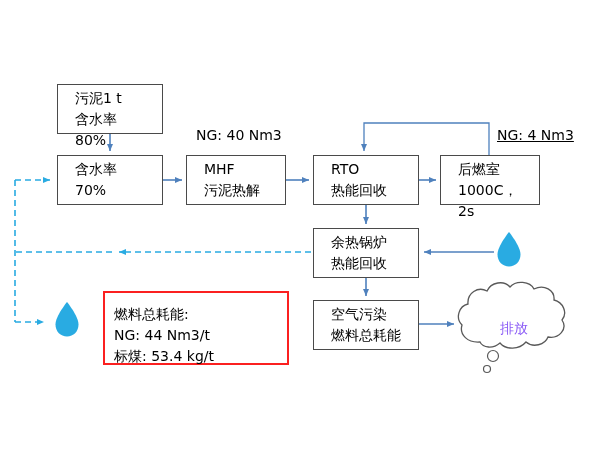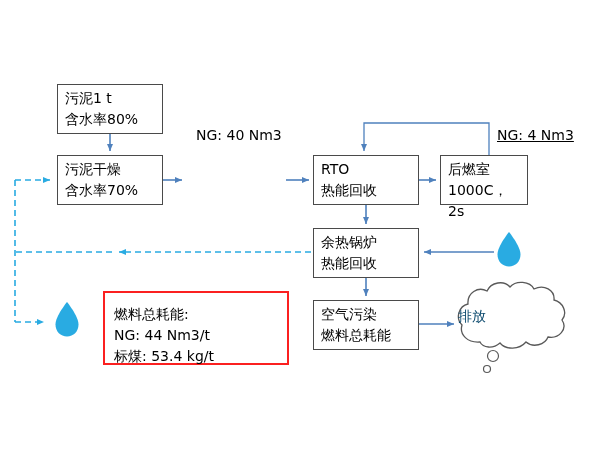--- a/index.html
+++ b/index.html
@@ -1,32 +1,32 @@
 <!DOCTYPE html>
 <html><head>
 <meta charset="utf-8">
 <style>
   * { margin:0; padding:0; box-sizing:border-box; }
   html,body { background:#ffffff; font-family:"DejaVu Sans", sans-serif; }
   .stage { position:relative; width:600px; height:450px; background:#ffffff; overflow:hidden; }
   .connectors { position:absolute; left:0; top:0; width:600px; height:450px; }
   .box {
     position:absolute; border:1px solid #4a4a4a; background:#ffffff;
-    color:#000; font-size:14px; line-height:21px; padding:3px 7px; z-index:2;
+    color:#000; font-size:14px; line-height:21px; padding:3px 17px; z-index:2;
   }
   .lbl { position:absolute; color:#000; font-size:14px; line-height:18px; z-index:2; white-space:nowrap; }
   .fuel {
     position:absolute; left:103px; top:291px; width:186px; height:74px;
     border:2px solid #fb2020; background:#ffffff; color:#000;
     font-size:14px; line-height:21px; padding:11px 9px; z-index:2;
   }
   .dropwrap { position:absolute; z-index:2; }
   .cloudwrap { position:absolute; left:456px; top:280px; width:116px; height:100px; z-index:1; }
-  .cloud-label { position:absolute; left:458px; top:308px; width:112px; 
-    color:#0c4a6e; font-size:14px; z-index:3; }
+  .cloud-label { position:absolute; left:458px; top:320px; width:112px; text-align:center;
+    color:#8b5cf6; font-size:14px; z-index:3; }
 </style>
 </head>
 <body>
 
 <div class="stage">
 
   <svg class="connectors" viewBox="0 0 600 450">
     <defs>
       <marker id="mblue" markerUnits="userSpaceOnUse" markerWidth="9" markerHeight="8" refX="7" refY="3" orient="auto">
         <path d="M0 0 L7 3 L0 6 Z" fill="#4f81bd"></path>
@@ -52,31 +52,34 @@
     <path d="M15 180 L50 180" stroke="#29abe2" stroke-width="1.6" fill="none" stroke-dasharray="6 4" marker-end="url(#mcyan)"></path>
     <path d="M15 322 L44 322" stroke="#29abe2" stroke-width="1.6" fill="none" stroke-dasharray="6 4" marker-end="url(#mcyan)"></path>
   </svg>
 
   <div class="box" style="left:57px; top:84px; width:106px; height:50px;">
     <div>污泥1 t</div>
     <div>含水率80%</div>
   </div>
 
   <div class="box" style="left:57px; top:155px; width:106px; height:50px;">
-    <div>污泥干燥</div>
     <div>含水率70%</div>
   </div>
 
+  <div class="box" style="left:186px; top:155px; width:100px; height:50px;">
+    <div>MHF</div>
+    <div>污泥热解</div>
+  </div>
 
   <div class="box" style="left:313px; top:155px; width:106px; height:50px;">
     <div>RTO</div>
     <div>热能回收</div>
   </div>
 
-  <div class="box" style="left:440px; top:155px; width:88px; height:50px;">
+  <div class="box" style="left:440px; top:155px; width:100px; height:50px;">
     <div>后燃室</div>
     <div>1000C，2s</div>
   </div>
 
   <div class="box" style="left:313px; top:228px; width:106px; height:50px;">
     <div>余热锅炉</div>
     <div>热能回收</div>
   </div>
 
   <div class="box" style="left:313px; top:300px; width:106px; height:50px;">

